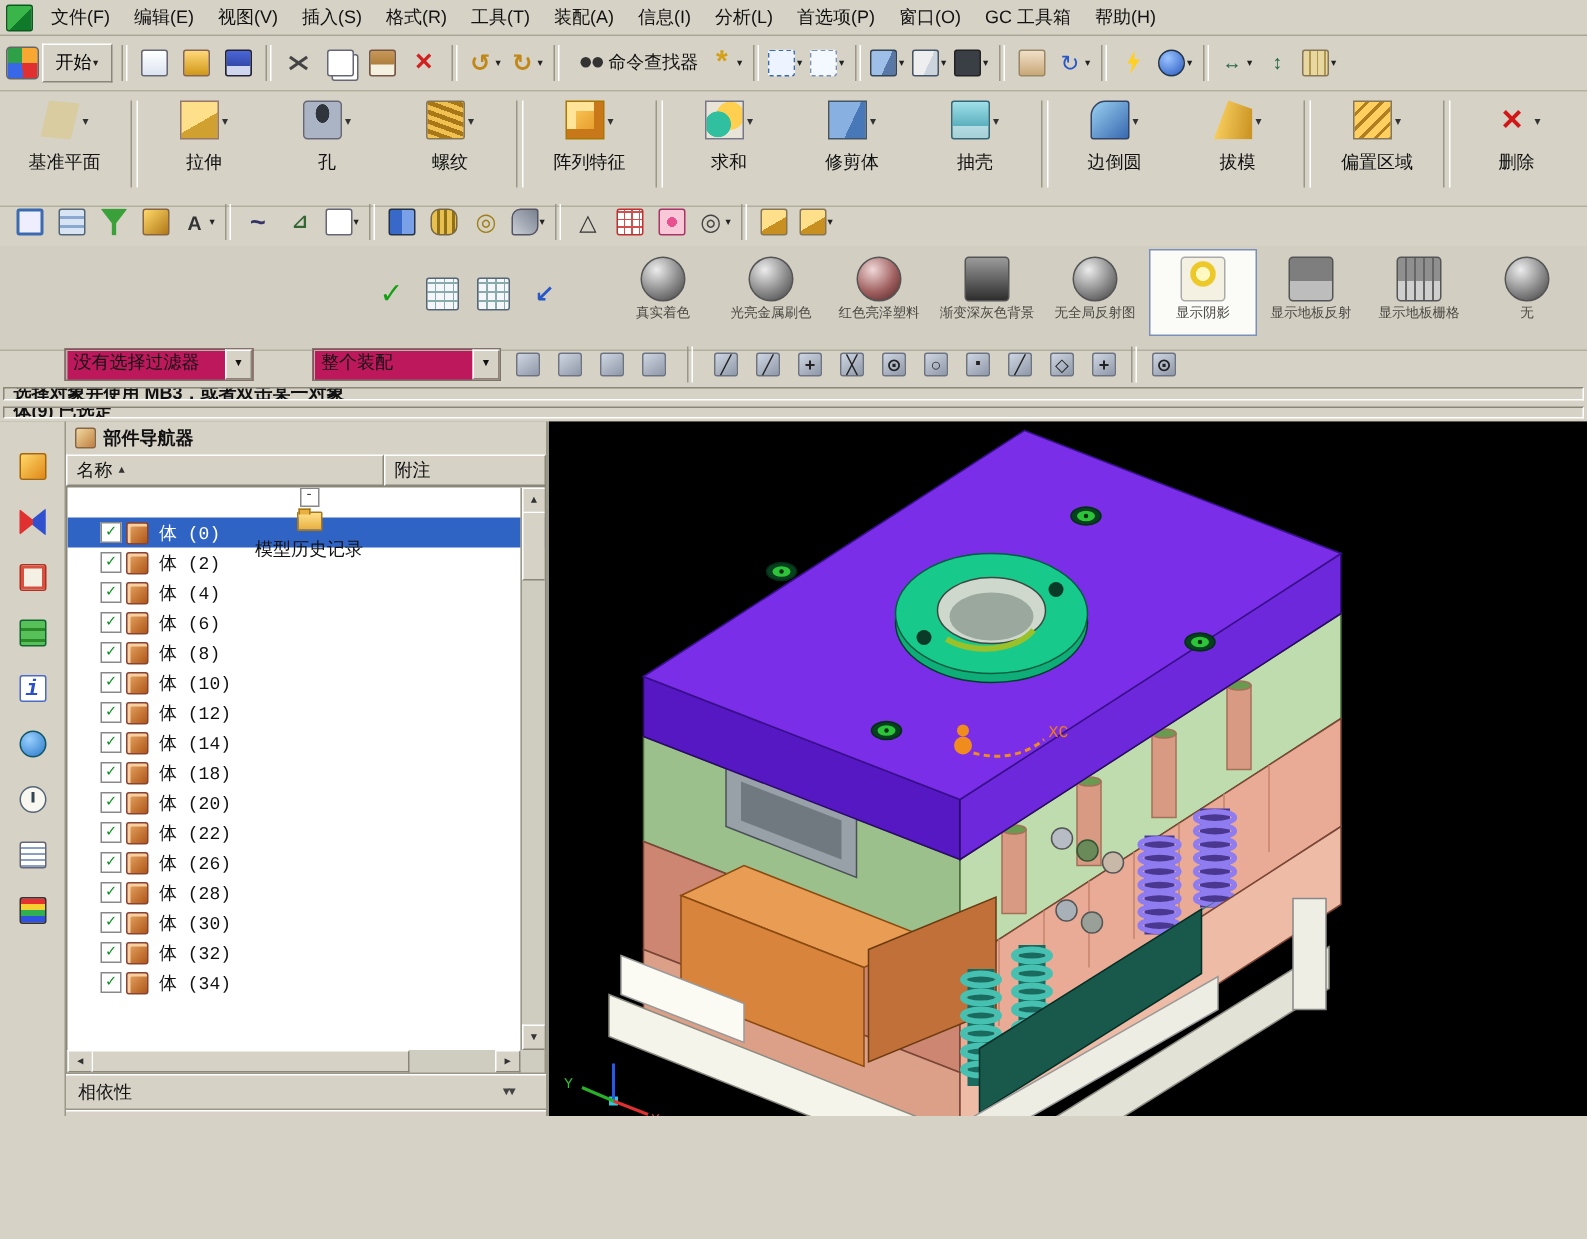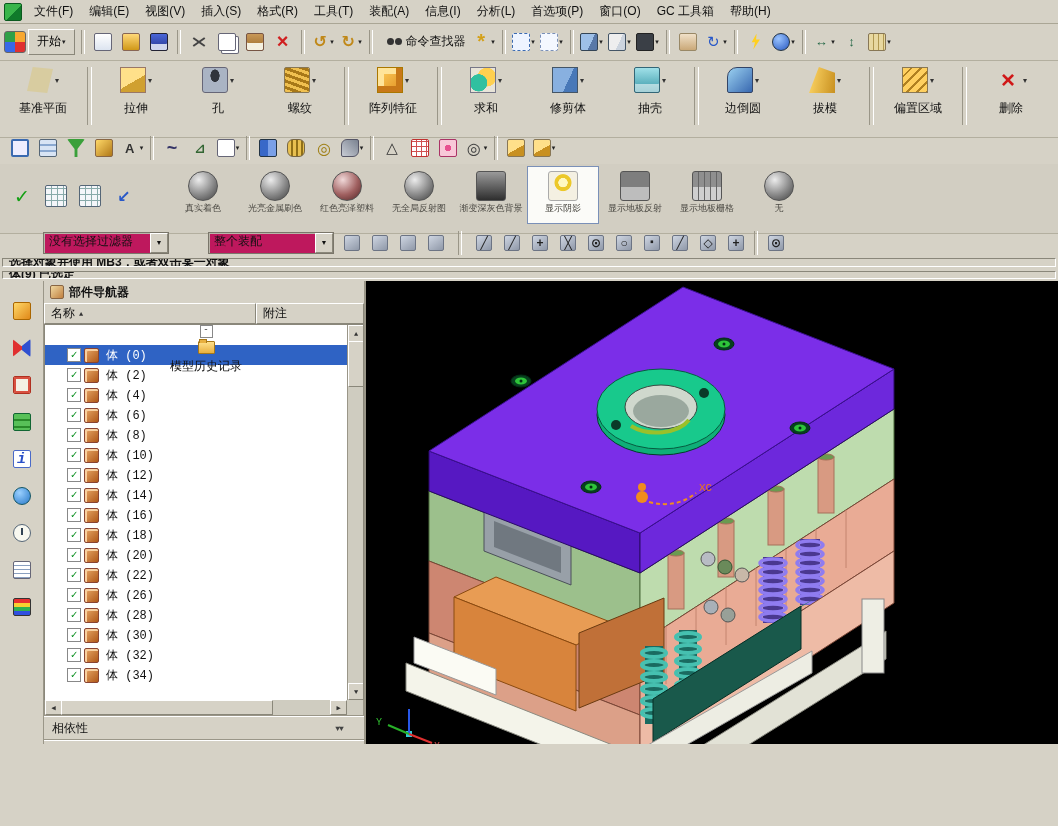--- a/index.html
+++ b/index.html
@@ -109,21 +109,21 @@
   .triangle-icon{background:none;border:none;} .triangle-icon::after{content:"△";color:#333;font-size:15px;}
   .red-grid-icon{background:#fff;border:1px solid #c03030;
      background-image:repeating-linear-gradient(0deg,transparent 0 4px,#d05050 4px 5px),
                       repeating-linear-gradient(90deg,transparent 0 4px,#d05050 4px 5px);}
   .flower-pattern-icon{background:radial-gradient(circle at 50% 50%,#e85090 0 28%,#f8c8d8 30%);border-color:#a36;}
   .rings-icon{background:none;border:none;} .rings-icon::after{content:"◎";color:#444;font-size:16px;}
   .gold-block-icon,.gold-block2-icon{background:linear-gradient(150deg,#ffe08a 55%,#c89020 55%);border-color:#875;}
 
   
   .rtb{position:absolute;left:0;top:164px;right:0;height:65px;display:flex;align-items:flex-start;
-       padding:2px 4px;gap:19px;border-bottom:1px solid #b3af9f;overflow:hidden;background:#d2cec2;}
+       padding:2px 4px;gap:19px;border-bottom:1px solid #b3af9f;overflow:hidden;background:#d2cec2;justify-content:flex-end;}
   .rleft{display:inline-flex;align-items:center;gap:6px;padding:16px 10px 0 4px;}
   .rleft .gi{width:22px;height:22px;}
   .green-check-icon{background:none;border:none;} .green-check-icon::after{content:"✓";color:#14a014;font-size:19px;font-weight:bold;}
   .matrix-grid-icon,.matrix-grid2-icon{background:#f4f6fa;border-color:#567;
      background-image:repeating-linear-gradient(0deg,transparent 0 5px,#8aa 5px 6px),
                       repeating-linear-gradient(90deg,transparent 0 5px,#8aa 5px 6px);}
   .nav-back-icon{background:none;border:none;} .nav-back-icon::after{content:"↙";color:#2858c8;font-size:16px;font-weight:bold;}
   .ritem{width:72px;flex:0 0 auto;min-height:58px;text-align:center;padding:2px 1px;border:1px solid transparent;box-sizing:border-box;}
   .ritem.selected{background:#fbfbf8;border:1px solid #7a90b8;}
   .ricon{width:30px;height:30px;margin:2px auto 2px;border-radius:50%;border:1px solid #555;box-sizing:border-box;
@@ -600,27 +600,27 @@
           <div class="ricon brushed-metal-sphere-icon"></div>
           <div class="rlabel">光亮金属刷色</div>
         </div>
 
         <div class="ritem">
           <div class="ricon red-plastic-sphere-icon"></div>
           <div class="rlabel">红色亮泽塑料</div>
         </div>
 
         <div class="ritem">
+          <div class="ricon gradient-background-icon"></div>
+          <div class="rlabel">渐变深灰色背景</div>
+        </div>
+
+        <div class="ritem">
           <div class="ricon no-reflection-sphere-icon"></div>
           <div class="rlabel">无全局反射图</div>
-        </div>
-
-        <div class="ritem">
-          <div class="ricon gradient-background-icon"></div>
-          <div class="rlabel">渐变深灰色背景</div>
         </div>
 
         <div class="ritem selected">
           <div class="ricon show-shadow-bulb-icon"></div>
           <div class="rlabel">显示阴影</div>
         </div>
 
         <div class="ritem">
           <div class="ricon floor-reflection-icon"></div>
           <div class="rlabel">显示地板反射</div>
@@ -801,25 +801,20 @@
               <span class="body-icon"></span>
               <span class="tlabel">体 (12)</span>
             </div>
 
             <div class="trow">
               <span class="cb"></span>
               <span class="body-icon"></span>
               <span class="tlabel">体 (14)</span>
             </div>
 
-            <div class="trow">
-              <span class="cb"></span>
-              <span class="body-icon"></span>
-              <span class="tlabel">体 (16)</span>
-            </div>
 
             <div class="trow">
               <span class="cb"></span>
               <span class="body-icon"></span>
               <span class="tlabel">体 (18)</span>
             </div>
 
             <div class="trow">
               <span class="cb"></span>
               <span class="body-icon"></span>

